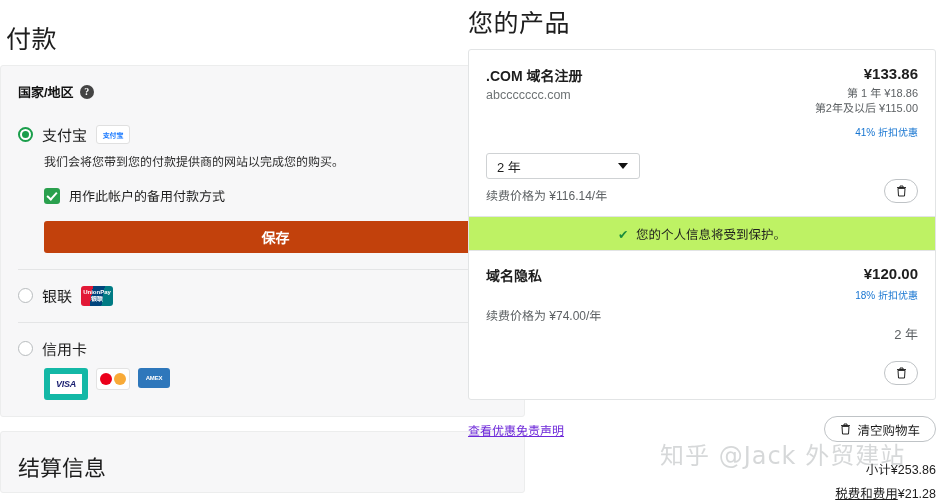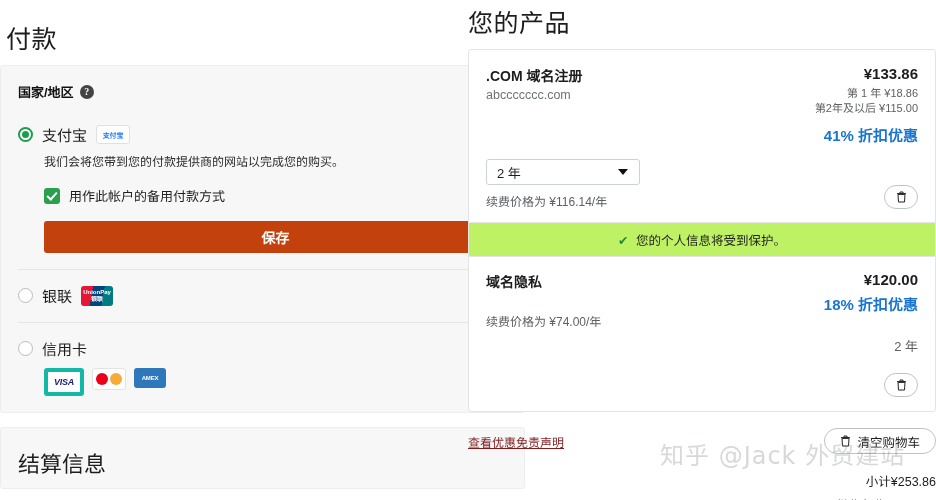--- a/index.html
+++ b/index.html
@@ -203,21 +203,21 @@
     color: #fff;
     font-size: 6px;
     flex-direction: column;
     line-height: 7px;
     padding-top: 1px;
     box-sizing: border-box;
   }
   .logo-visa {
     width: 32px; height: 20px;
     background: #fff;
-    border: 4px solid #14b8a6;
+    border: 6px solid #14b8a6;
     color: #1a1f71;
     font-size: 9px;
     font-style: italic;
     letter-spacing: -.3px;
   }
   .logo-mc {
     width: 32px; height: 20px;
     background: #fff;
     border: 1px solid #e3e3e3;
     position: relative;
@@ -246,21 +246,21 @@
     border-radius: 3px;
     background: #fff;
     margin-top: 9px;
   }
   .cart-item { padding: 15px 17px 13px 17px; position: relative; }
   .item-top { display: flex; justify-content: space-between; align-items: flex-start; }
   .item-title { font-size: 14px; font-weight: bold; color: #1d1d1d; }
   .item-sub { font-size: 12.5px; color: #6e7375; margin-top: 3px; }
   .item-price { font-size: 15px; font-weight: bold; color: #1d1d1d; text-align: right; }
   .price-line { font-size: 11px; color: #5d6164; text-align: right; margin-top: 4px; line-height: 15px; }
-  .discount { font-size: 15px; font-weight: bold; color: #1775d1; text-align: right; margin-top: 8px; }
+  .discount { font-size: 10px; font-weight: normal; color: #1775d1; text-align: right; margin-top: 8px; }
 
   .term-row {
     display: flex;
     justify-content: space-between;
     align-items: flex-end;
     margin-top: 14px;
   }
   .term-select {
     position: relative;
     width: 154px;
@@ -303,21 +303,21 @@
   .check-green { color: #1a8b3c; font-weight: bold; margin-right: 4px; }
 
   .cart-actions {
     display: flex;
     justify-content: space-between;
     align-items: center;
     margin-top: 16px;
   }
   .link-underline {
     font-size: 12px;
-    color: #7f1d1d;
+    color: #6d28d9;
     text-decoration: underline;
     cursor: pointer;
   }
   .btn-clear {
     border: 1px solid #bfc3c6;
     border-radius: 16px;
     background: #fff;
     height: 26px;
     padding: 0 15px;
     font-size: 12.5px;

